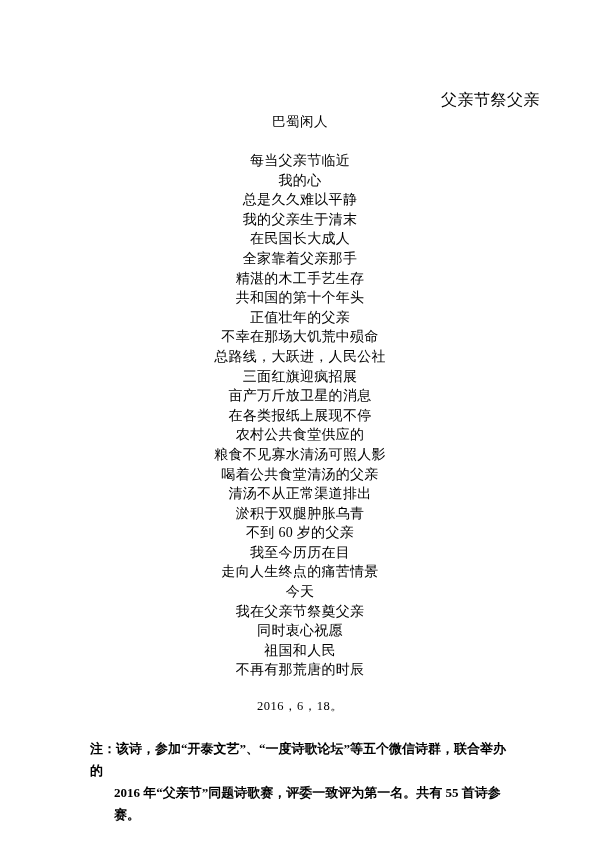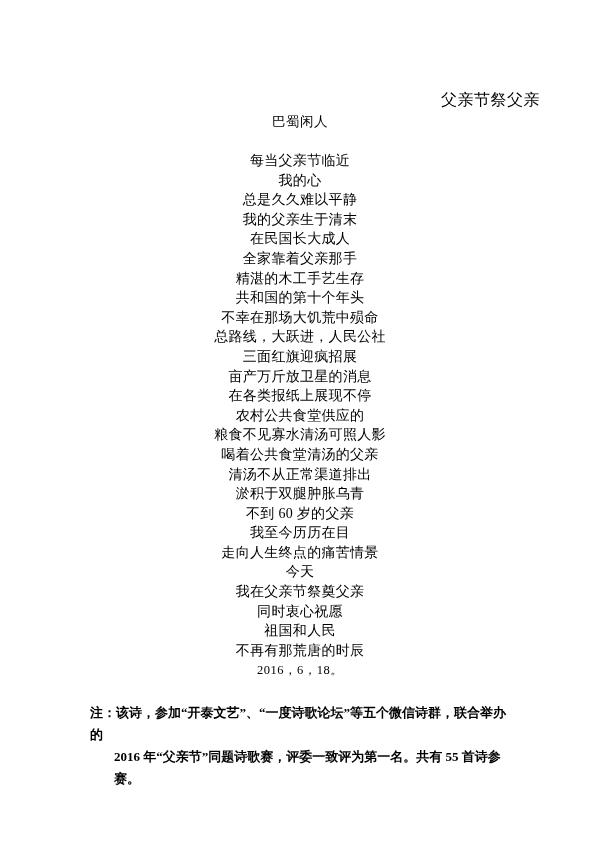--- a/index.html
+++ b/index.html
@@ -42,21 +42,21 @@
     text-align: center;
     font-size: 14px;
     line-height: 19.6px;
     letter-spacing: 0.3px;
     white-space: pre;
   }
   .date-line {
     text-align: center;
     font-size: 12.5px;
     line-height: 20px;
-    margin-top: 0;
+    margin-top: 16px;
     font-family: "Liberation Serif", "DejaVu Serif", serif;
     letter-spacing: 0.5px;
   }
   .note {
     margin-top: 22px;
     font-size: 13px;
     line-height: 22px;
     font-weight: bold;
     text-align: left;
     padding: 0 26px 0 30px;
@@ -78,20 +78,21 @@
 
   <div class="poem">
     <div class="poem-line">每当父亲节临近</div>
     <div class="poem-line">我的心</div>
     <div class="poem-line">总是久久难以平静</div>
     <div class="poem-line">我的父亲生于清末</div>
     <div class="poem-line">在民国长大成人</div>
     <div class="poem-line">全家靠着父亲那手</div>
     <div class="poem-line">精湛的木工手艺生存</div>
     <div class="poem-line">共和国的第十个年头</div>
+    <div class="poem-line">正值壮年的父亲</div>
     <div class="poem-line">不幸在那场大饥荒中殒命</div>
     <div class="poem-line">总路线，大跃进，人民公社</div>
     <div class="poem-line">三面红旗迎疯招展</div>
     <div class="poem-line">亩产万斤放卫星的消息</div>
     <div class="poem-line">在各类报纸上展现不停</div>
     <div class="poem-line">农村公共食堂供应的</div>
     <div class="poem-line">粮食不见寡水清汤可照人影</div>
     <div class="poem-line">喝着公共食堂清汤的父亲</div>
     <div class="poem-line">清汤不从正常渠道排出</div>
     <div class="poem-line">淤积于双腿肿胀乌青</div>

